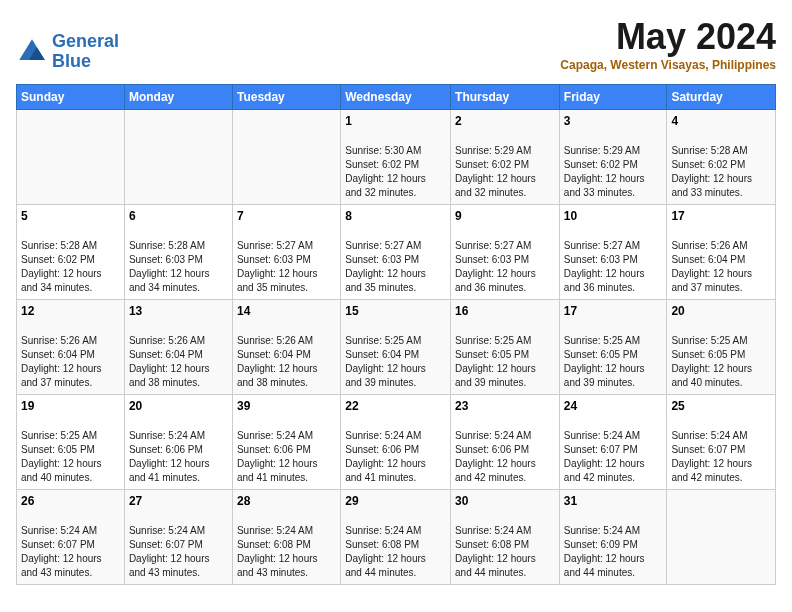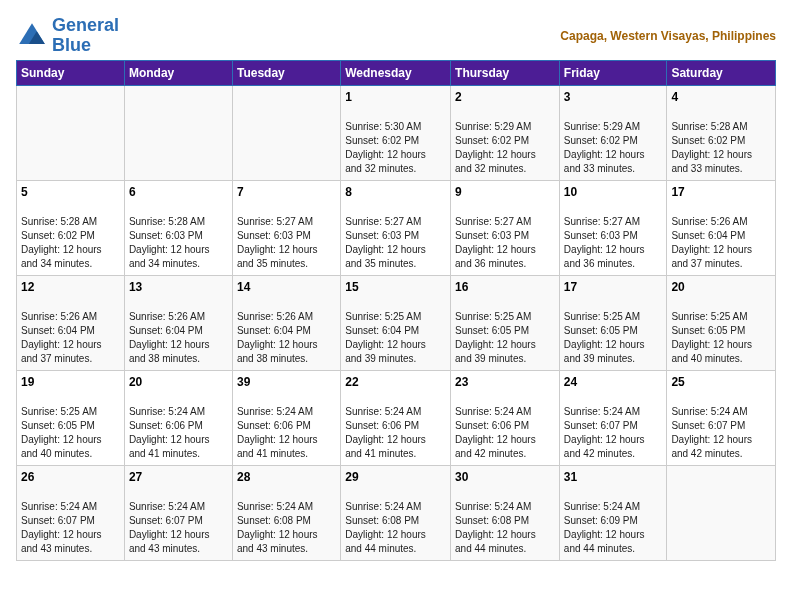--- a/index.html
+++ b/index.html
@@ -6,22 +6,22 @@
     body {
       font-family: Arial, sans-serif;
       background: #fff;
       width: 792px;
       min-height: 612px;
       padding: 16px;
     }
     .header {
       display: flex;
       justify-content: space-between;
-      align-items: center;
-      margin-bottom: 4px;
+      align-items: flex-end;
+      margin-bottom: 12px;
     }
     .logo {
       display: flex;
       align-items: center;
       gap: 4px;
     }
     .logo-text {
       font-size: 18px;
       font-weight: bold;
       color: #1a1a1a;
@@ -46,21 +46,21 @@
       font-size: 12px;
       color: #a16207;
       font-weight: 600;
     }
     table {
       width: 100%;
       border-collapse: collapse;
       font-size: 10.5px;
     }
     thead th {
-      background-color: #4c1d95;
+      background-color: #3b82f6;
       color: #fff;
       padding: 5px 4px;
       text-align: left;
       font-size: 12px;
       font-weight: bold;
       border: 1px solid #2c6eb5;
     }
     td {
       border: 1px solid #ccc;
       vertical-align: top;
@@ -98,20 +98,21 @@
     <svg class="logo-icon" viewBox="0 0 40 40">
       <polygon points="20,4 36,30 4,30" fill="#2c6eb5"></polygon>
       <polygon points="26,14 36,30 16,30" fill="#1a4f8a"></polygon>
     </svg>
     <div class="logo-text">
       <div><span>General</span></div>
       <div><span>Blue</span></div>
     </div>
   </div>
   <div class="title-block">
+    <div class="month-title">May 2024</div>
     <div class="location">Capaga, Western Visayas, Philippines</div>
   </div>
 </div>
 
 <table>
   <thead>
     <tr id="weekday-header">
         <th>Sunday</th>
         <th>Monday</th>
         <th>Tuesday</th>

